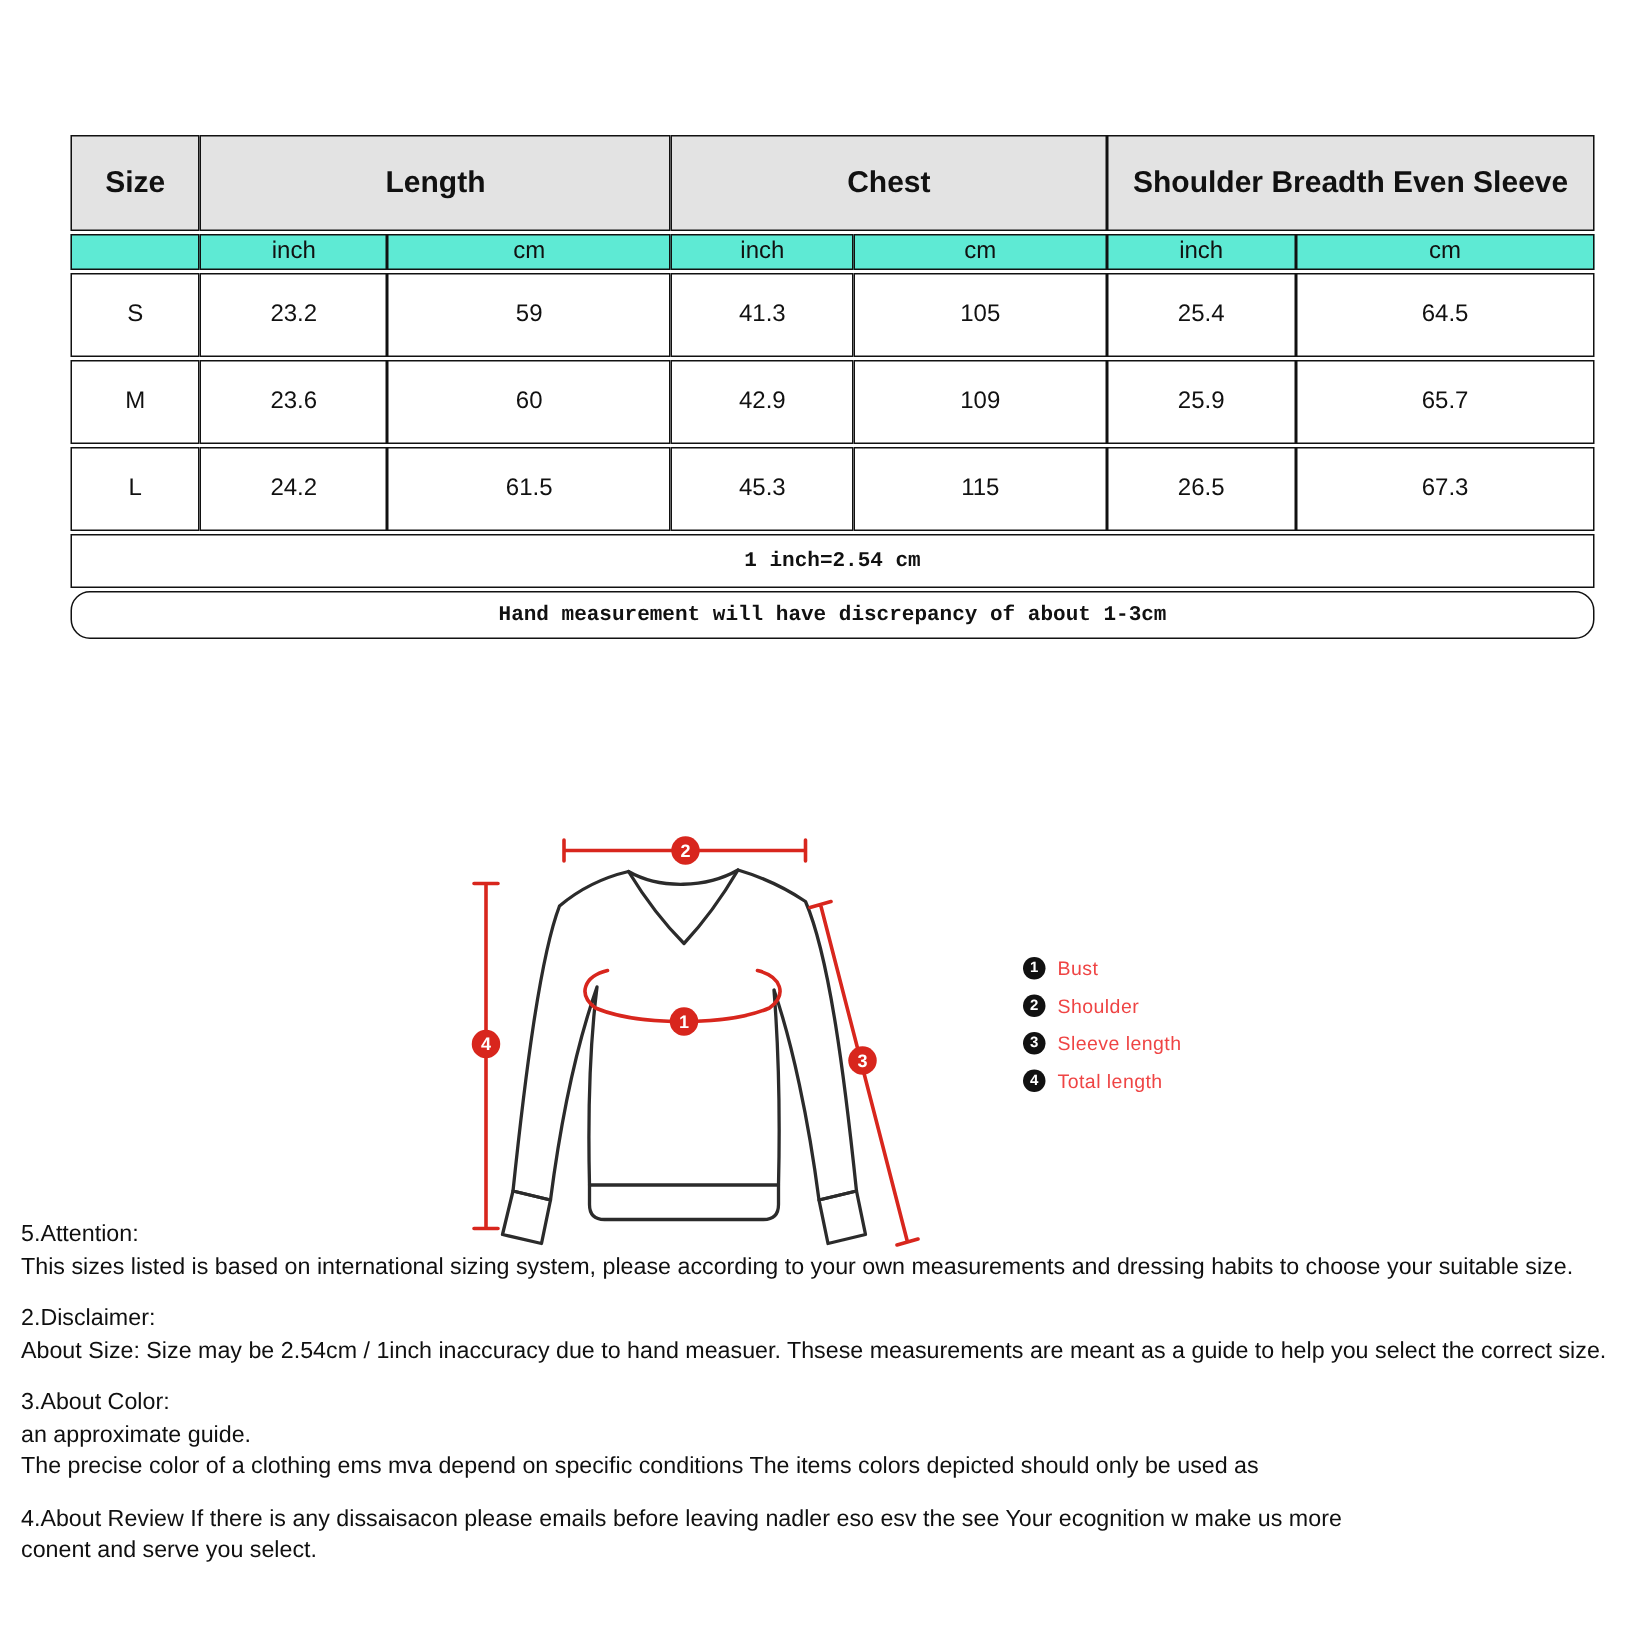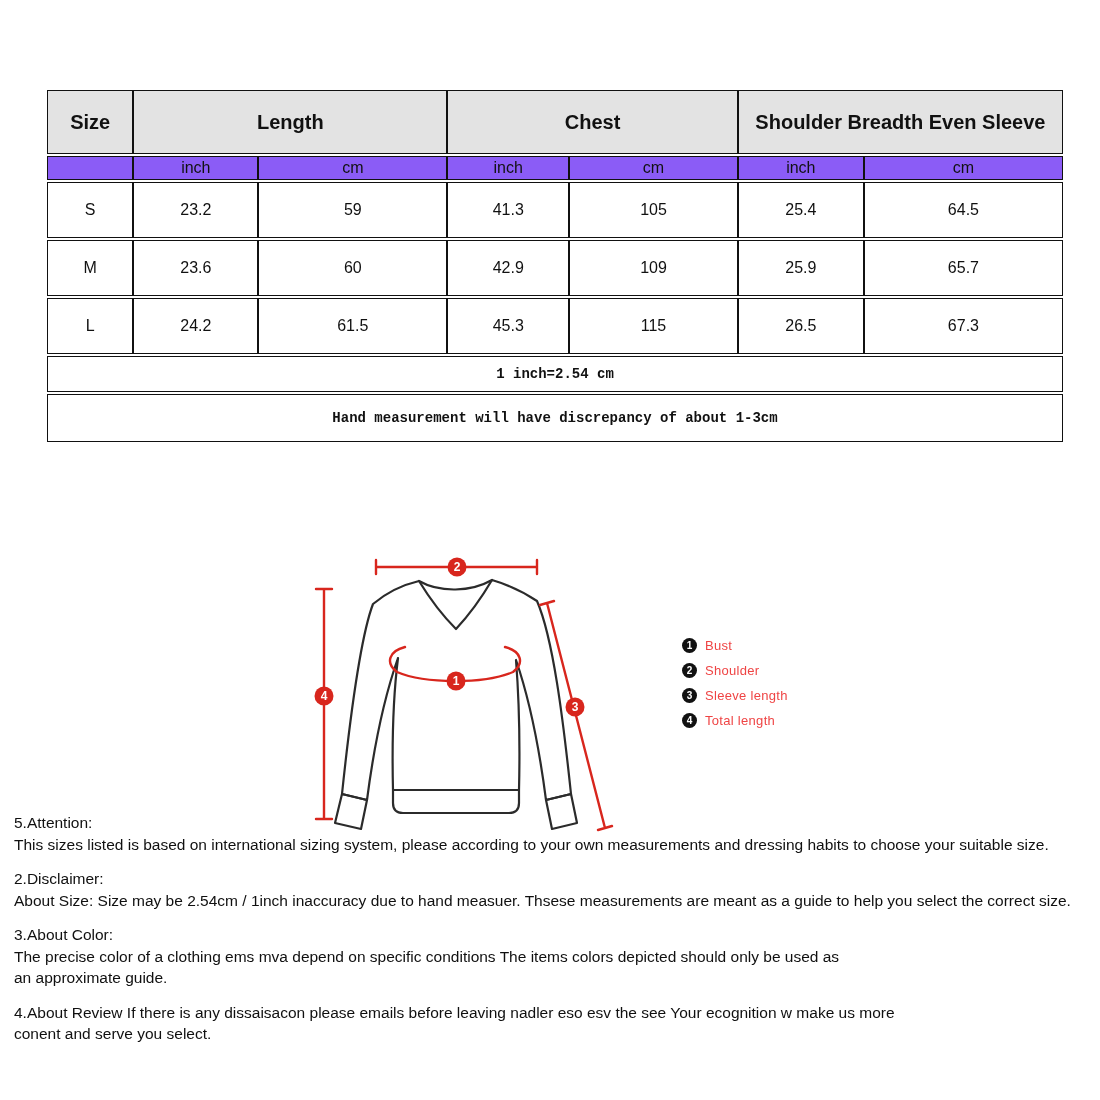--- a/index.html
+++ b/index.html
@@ -17,29 +17,29 @@
   }
   table.size-table th, table.size-table td {
     border:1px solid #111; text-align:center; vertical-align:middle;
     background:#fff; overflow:hidden;
   }
   tr.main-header th {
     height:64px; background:#e3e3e3;
     font-size:20px; font-weight:bold; line-height:26px;
   }
   tr.unit-header th {
-    height:24px; background:#8b5cf6;
+    height:24px; background:#5eead4;
     font-size:16px; font-weight:normal;
   }
   tr.data-row td { height:56px; font-size:16px; }
   tr.note-row td {
     font-family:"Liberation Mono", monospace; font-weight:bold; font-size:14px;
   }
   tr.note-row.conv td { height:36px; }
-  tr.note-row.disc td { height:48px; }
+  tr.note-row.disc td { height:32px;border-radius:13px; }
 
   
   .diagram-svg { position:absolute; left:290px; top:543px; width:360px; height:310px; }
   .sweater-line { fill:#fff; stroke:#2b2b2b; stroke-width:2.2; stroke-linejoin:round; stroke-linecap:round; }
   .sweater-detail { fill:none; stroke:#2b2b2b; stroke-width:2.2; stroke-linejoin:round; stroke-linecap:round; }
   .red-line { fill:none; stroke:#d8261d; stroke-width:2.4; stroke-linecap:round; }
   .red-dot { fill:#d8261d; stroke:none; }
   .marker-num { font:bold 12px "Liberation Sans", sans-serif; fill:#ffffff; text-anchor:middle; }
 
   
@@ -192,22 +192,22 @@
     <div class="note-section">
       <div class="note-line">5.Attention:</div>
       <div class="note-line">This sizes listed is based on international sizing system, please according to your own measurements and dressing habits to choose your suitable size.</div>
     </div>
     <div class="note-section">
       <div class="note-line">2.Disclaimer:</div>
       <div class="note-line">About Size: Size may be 2.54cm / 1inch inaccuracy due to hand measuer. Thsese measurements are meant as a guide to help you select the correct size.</div>
     </div>
     <div class="note-section">
       <div class="note-line">3.About Color:</div>
+      <div class="note-line">an approximate guide.</div>
       <div class="note-line">The precise color of a clothing ems mva depend on specific conditions The items colors depicted should only be used as</div>
-      <div class="note-line">an approximate guide.</div>
     </div>
     <div class="note-section">
       <div class="note-line">4.About Review If there is any dissaisacon please emails before leaving nadler eso esv the see Your ecognition w make us more</div>
       <div class="note-line">conent and serve you select.</div>
     </div>
   </div>
 
 </div>
 
 </body></html>

